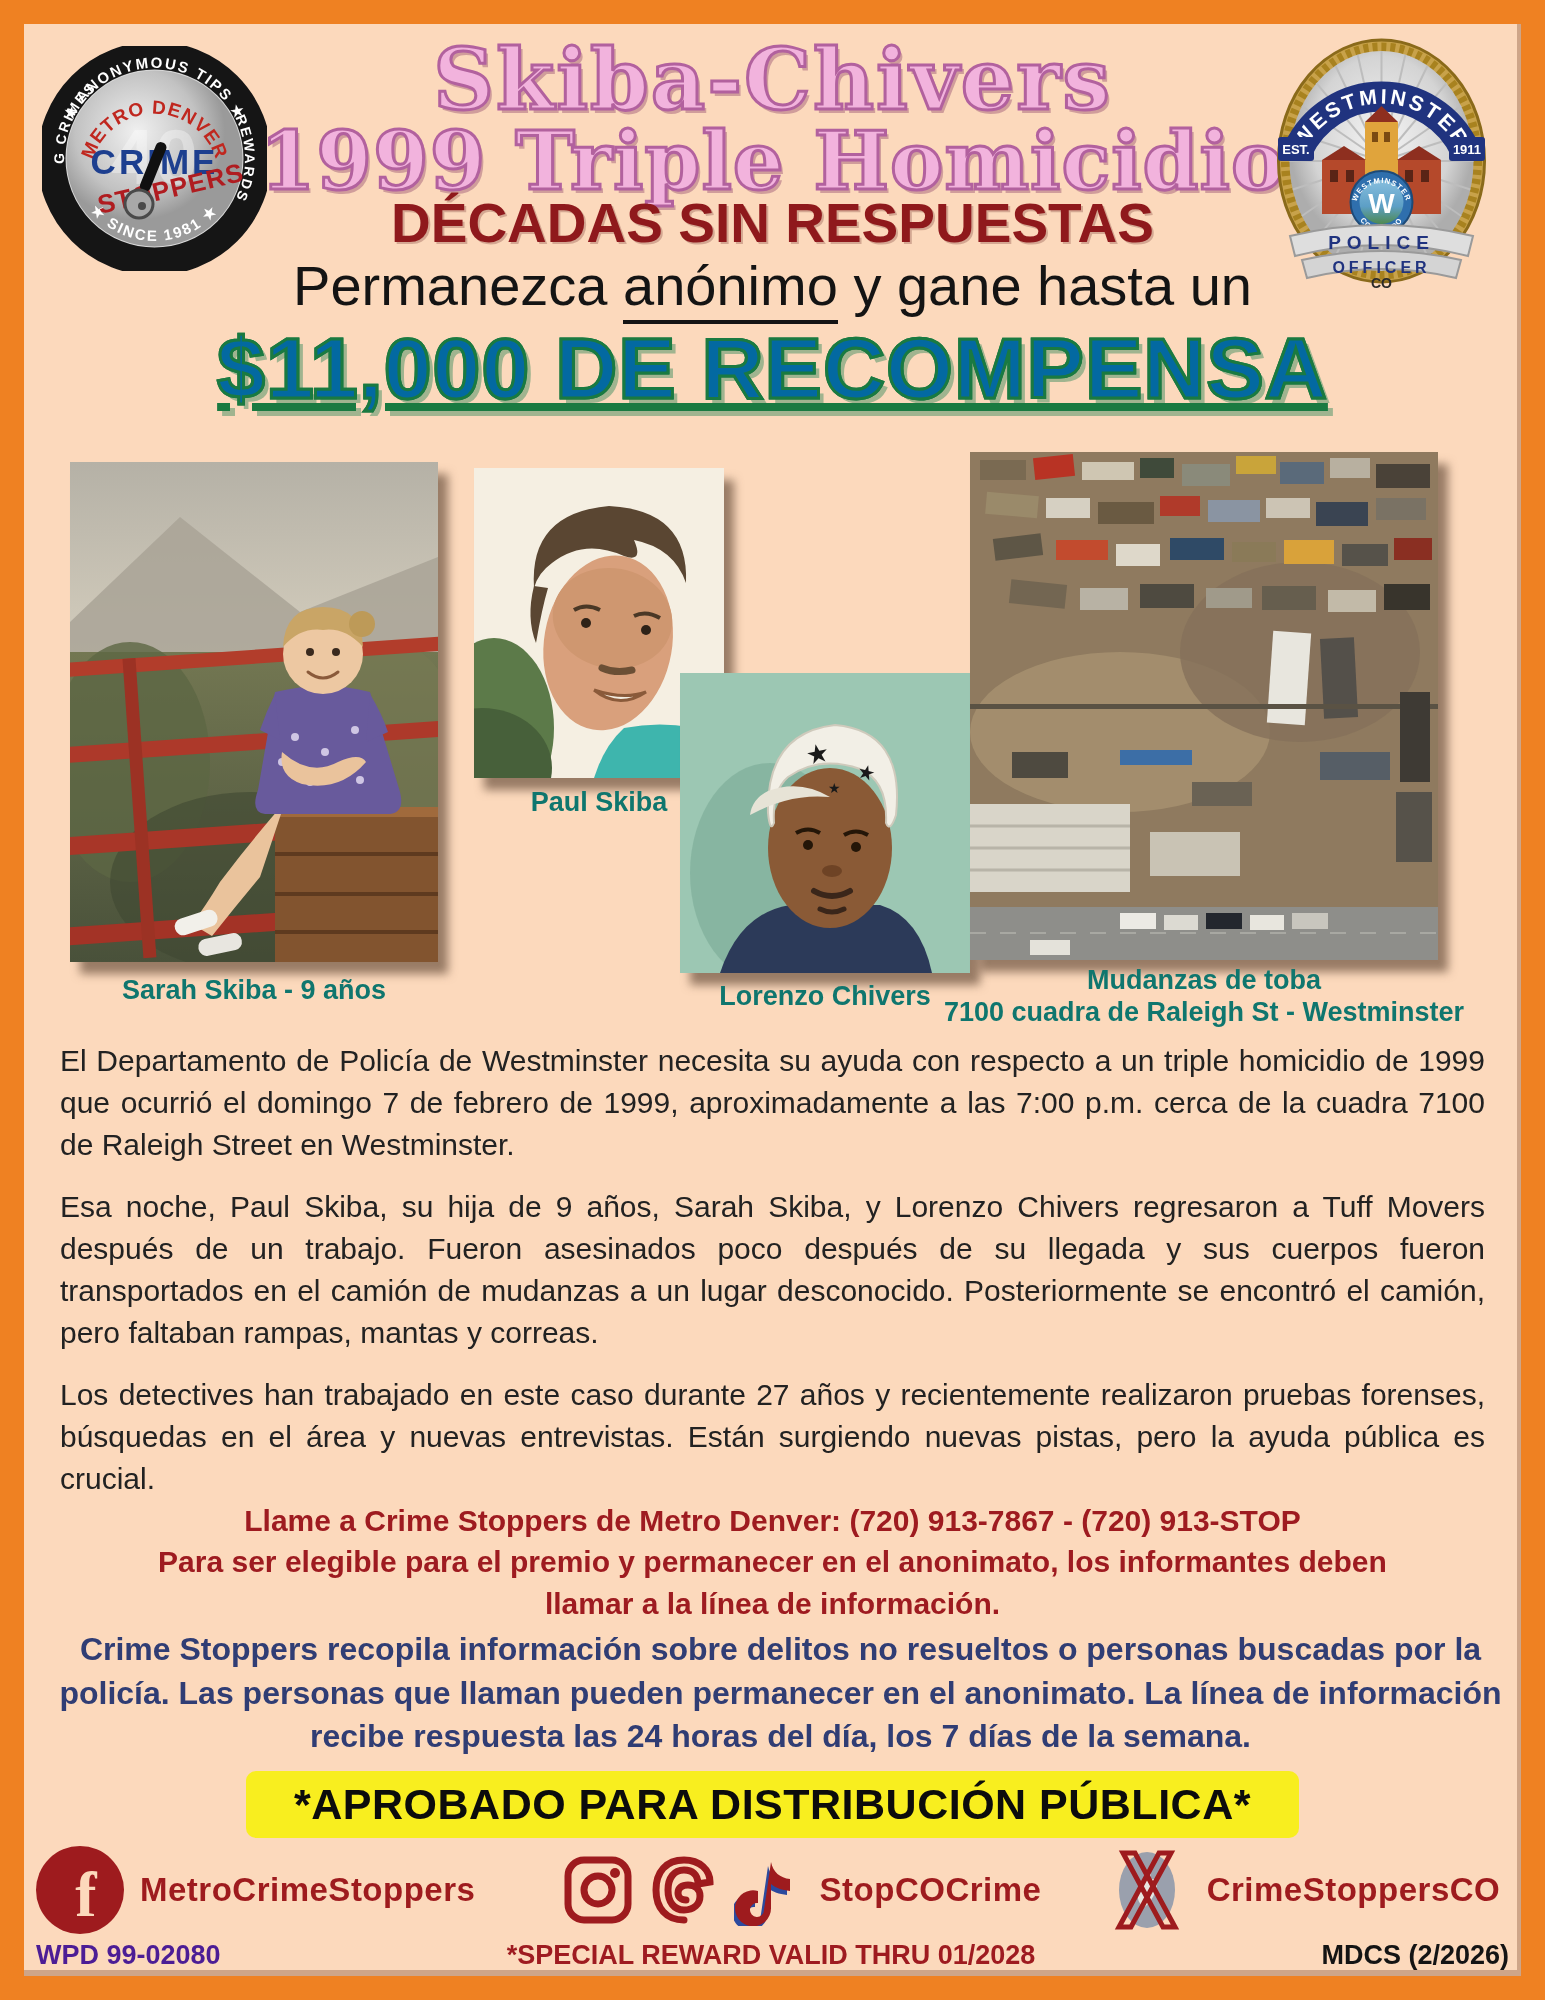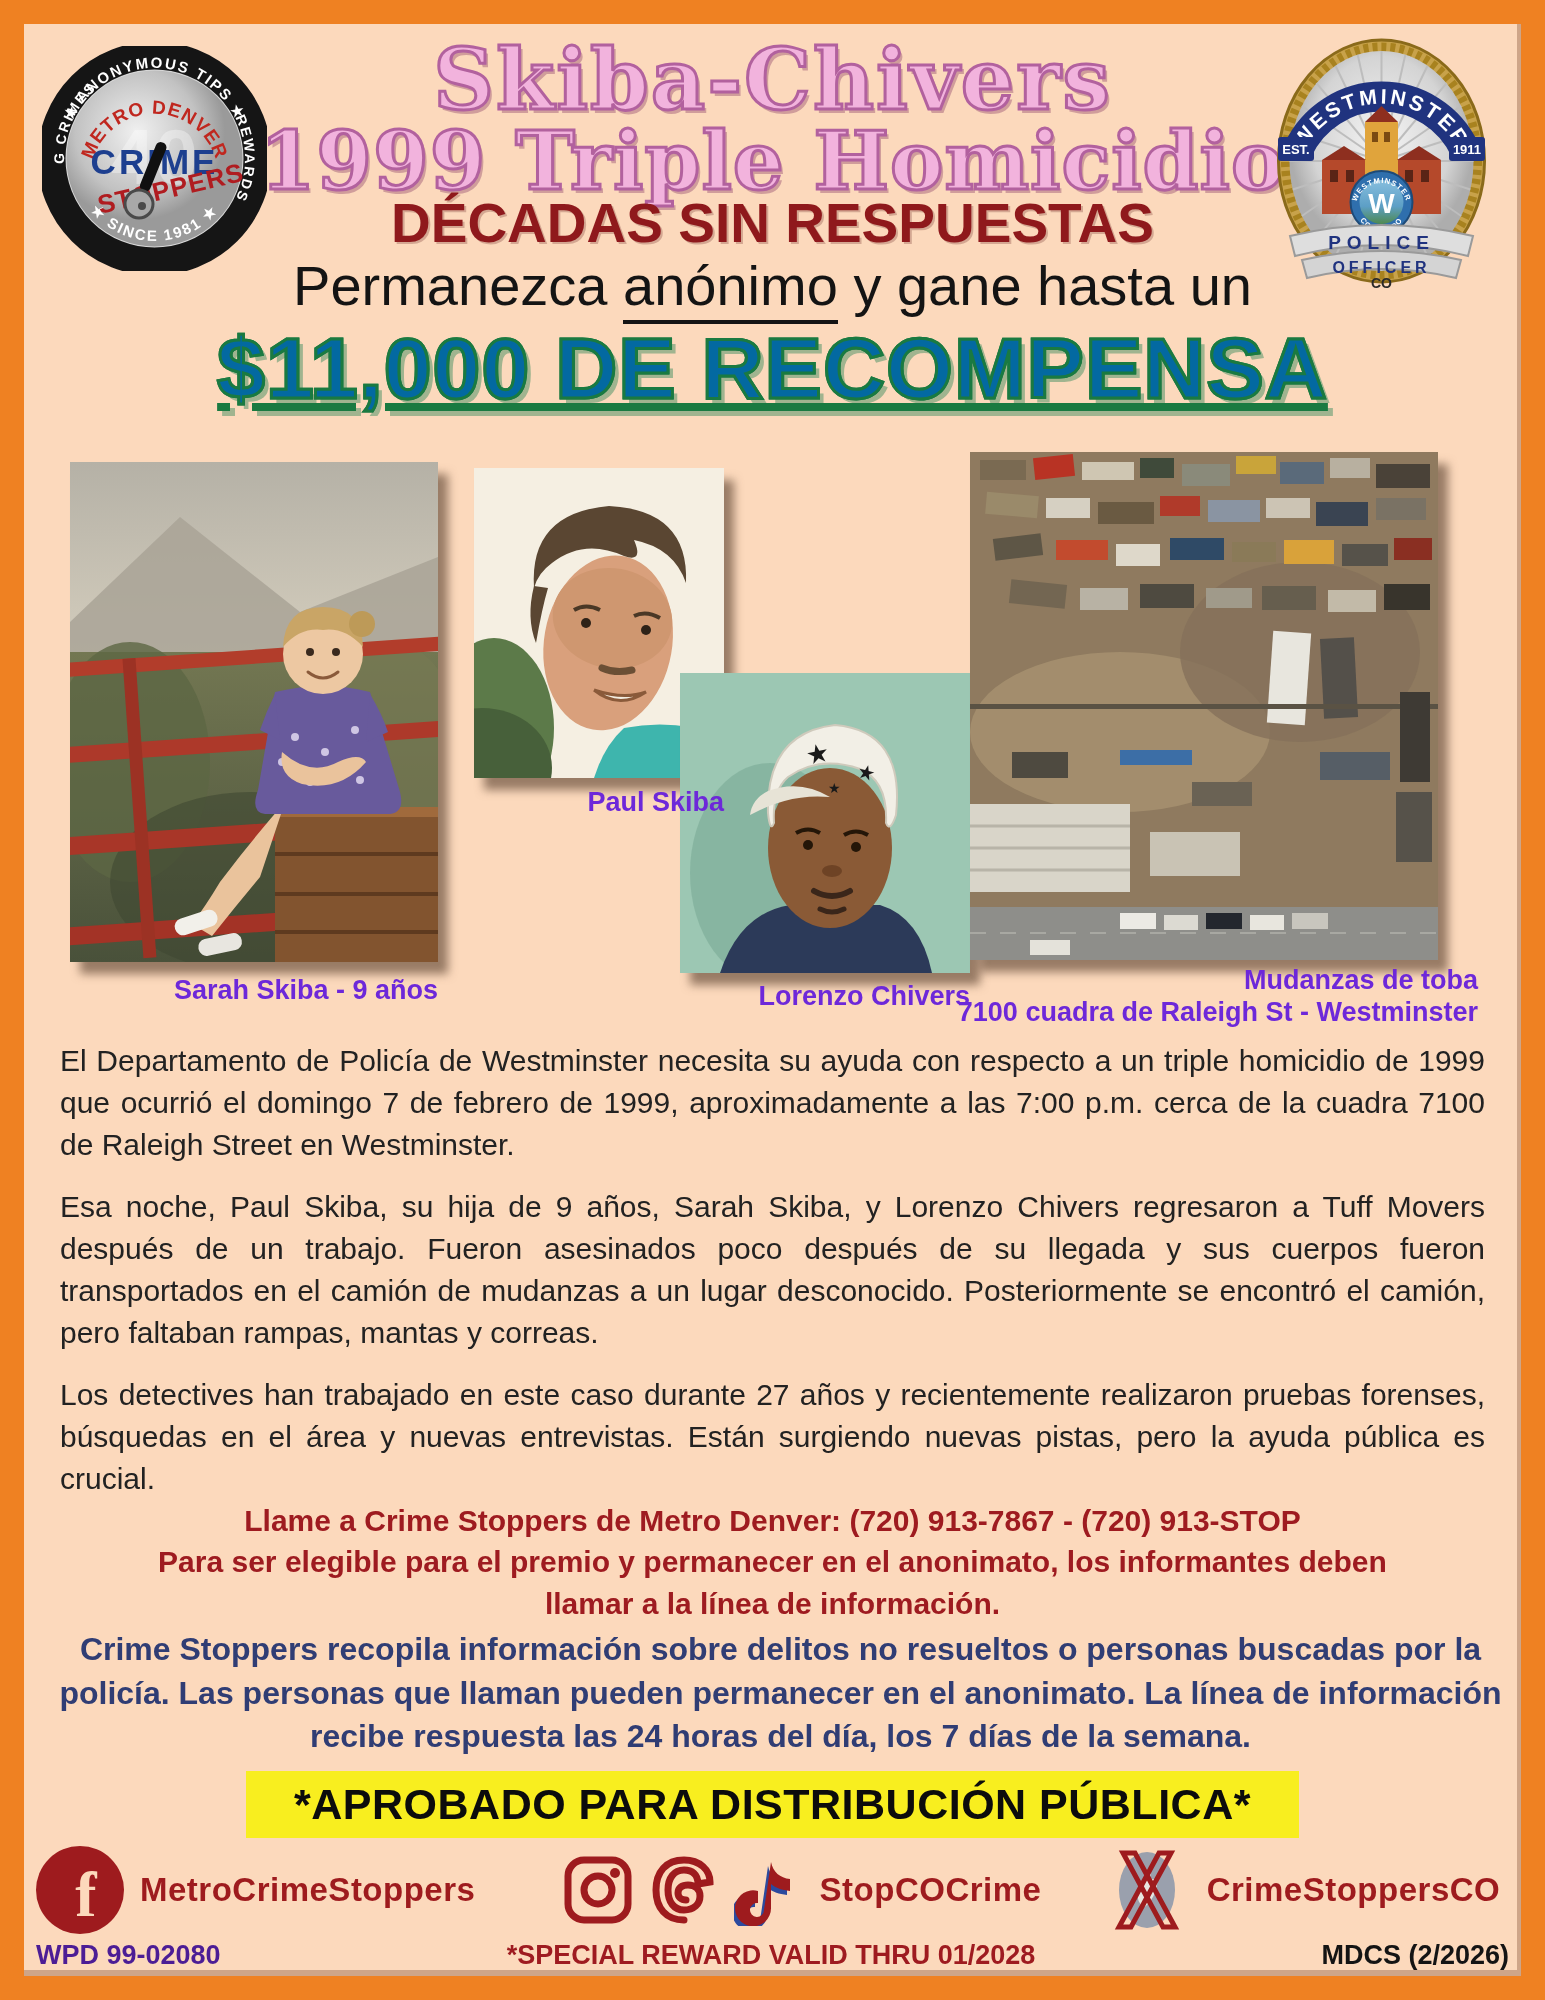--- a/index.html
+++ b/index.html
@@ -22,35 +22,35 @@
               text-shadow:2px 2px 0 rgba(90,20,20,.25); }
   .anon-line { font-size:56px; color:#141414; line-height:1.1; margin-top:4px; }
   .anon-underline { border-bottom:4px solid #141414; padding-bottom:3px; }
   .reward { font-size:86px; font-weight:bold; letter-spacing:1px; line-height:1.05; margin-top:6px;
             color:#0369a1; -webkit-text-stroke:3px #1a7a41; text-shadow:5px 5px 0 #44906280;text-decoration:underline; }
 
   
   .photos { position:relative; height:600px; }
   .photo { position:absolute; filter:drop-shadow(10px 12px 5px rgba(70,45,30,.55)); }
   .photo svg { display:block; }
-  .caption { position:absolute; text-align:right; font-weight:bold; color:#6d28d9; font-size:27px; line-height:1.2; }
+  .caption { position:absolute; text-align:center; font-weight:bold; color:#0f766e; font-size:27px; line-height:1.2; }
 
   
   .para { margin:16px 36px 0 36px; font-size:30px; line-height:1.4; color:#222; text-align:justify; }
   .para + .para { margin-top:20px; }
 
   
   .call-red { margin-top:0px; text-align:center; font-weight:bold; font-size:30px; line-height:1.38; color:#9e1b20; }
   .call-red2 { margin:0 auto; max-width:1260px; text-align:center; font-weight:bold; font-size:30px; line-height:1.38; color:#9e1b20; }
   .call-blue { margin:4px auto 0 auto; max-width:1497px; text-align:center; font-weight:bold; font-size:32px; line-height:1.36; color:#303d74;padding-left:16px; }
 
   
   .banner-wrap { text-align:center; margin-top:12px; }
   .banner { display:inline-block; background:#f8ee1f; color:#0c0c0c; font-weight:bold;
-            font-size:43px; letter-spacing:.5px; padding:9px 48px; }
+            font-size:43px; letter-spacing:.5px; padding:9px 48px;border-radius:10px; }
 
   
   .social { display:flex; align-items:center; margin-top:10px; height:84px; padding:0 10px; }
   .social-group { display:flex; align-items:center; gap:14px; }
   .social-label { font-weight:bold; font-size:33px; color:#9e1b1e; letter-spacing:.5px; }
   .sp1 { flex:3.2; } .sp2 { flex:2.2; } .sp4 { flex:0.4; }
 
   .bottom-row { display:flex; justify-content:space-between; align-items:center; padding:0 12px; margin-top:8px;
                 font-weight:bold; font-size:27px; }
   .case-no { color:#4c1d95; }

